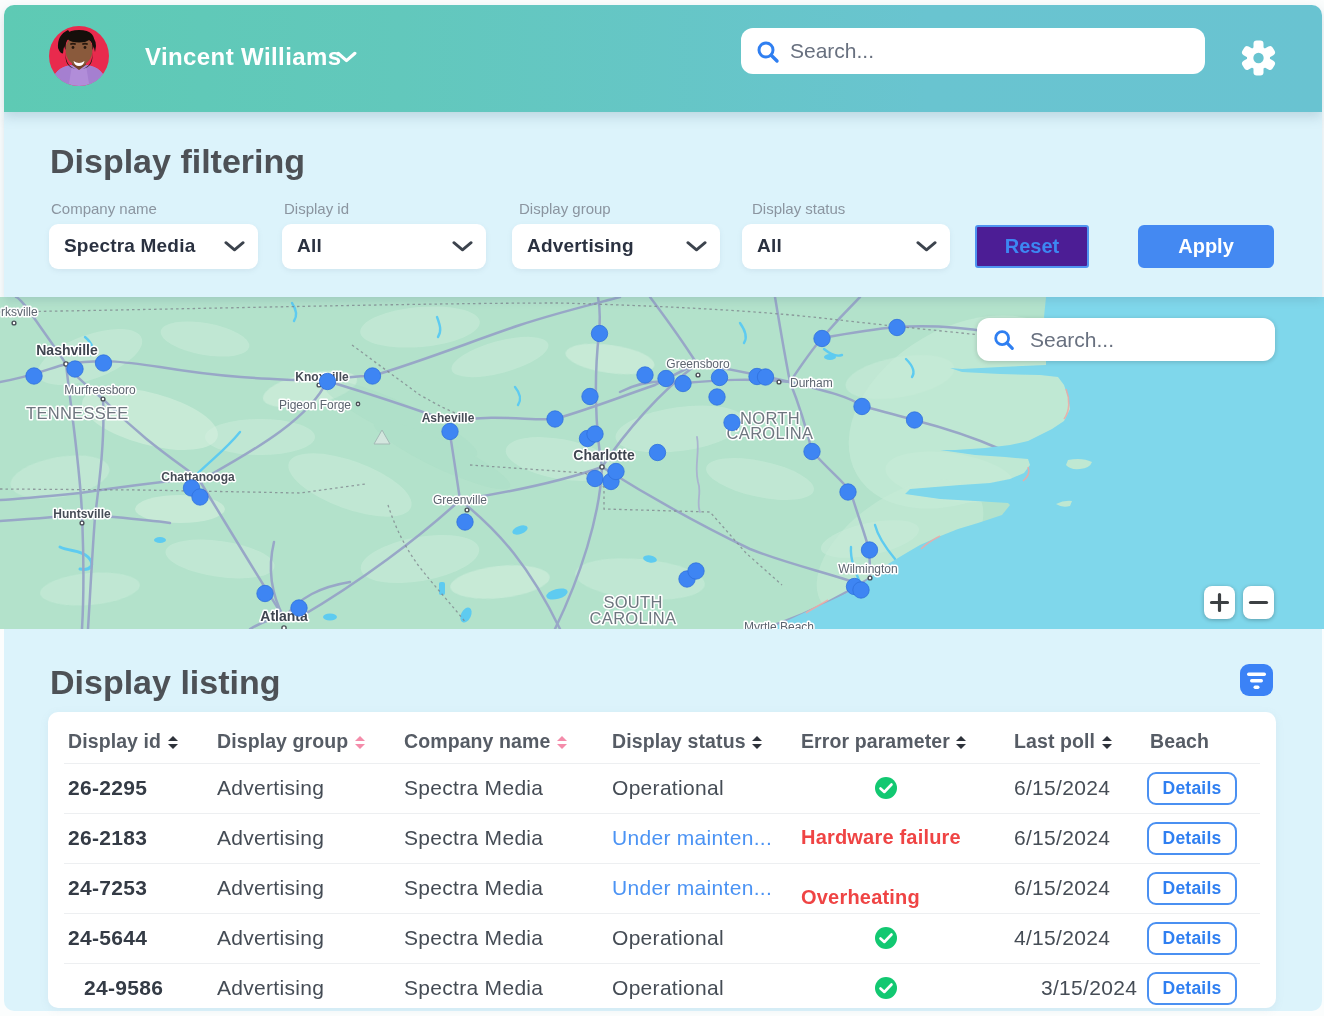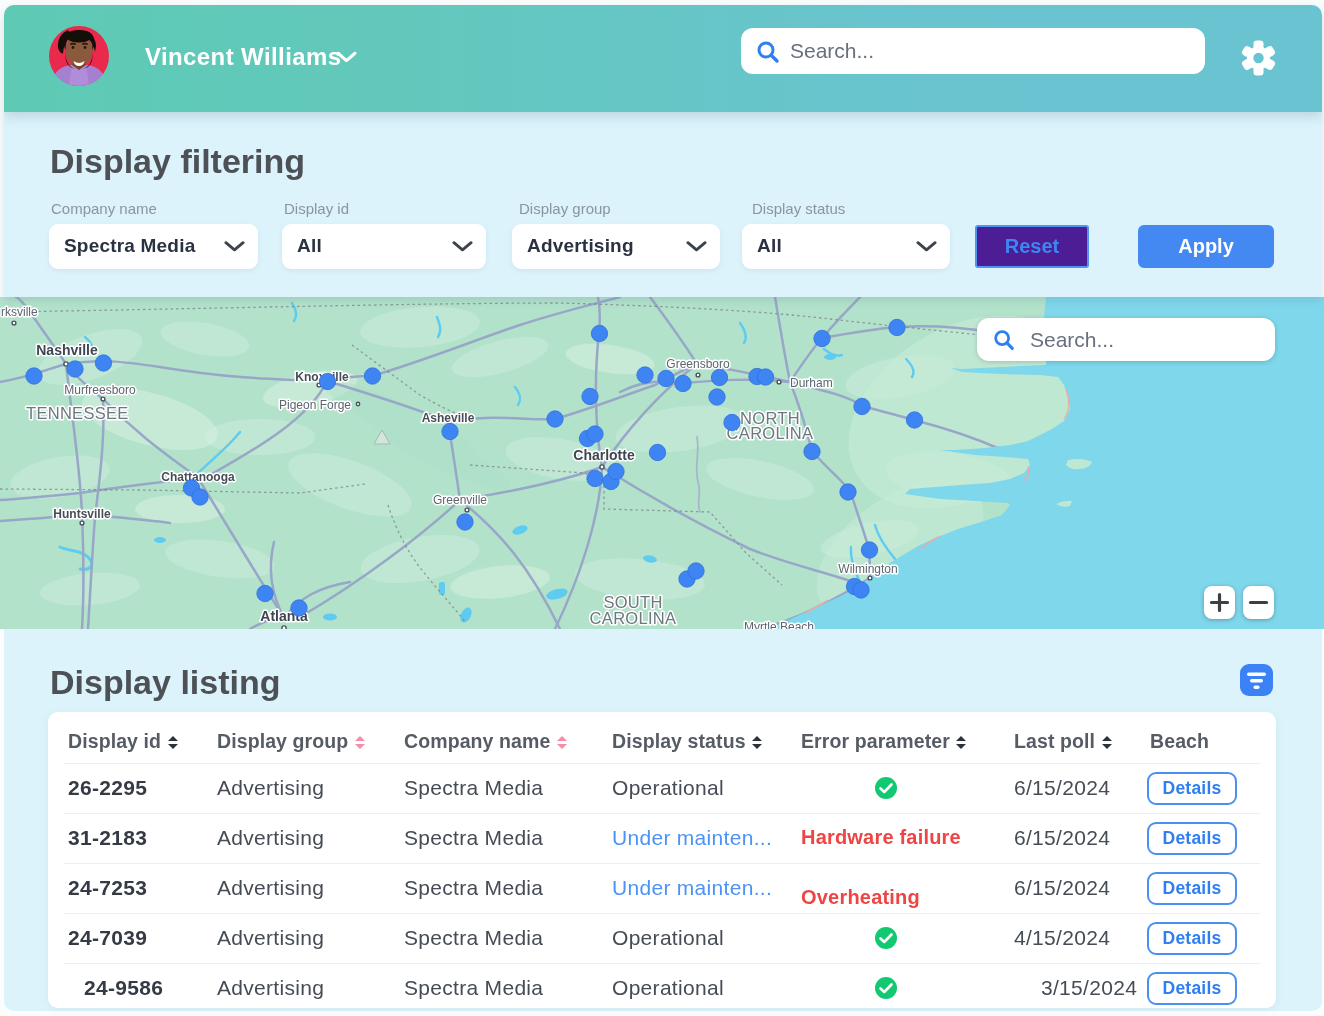--- a/index.html
+++ b/index.html
@@ -403,37 +403,37 @@
   <div class="cell" style="left:169px;top:64px;">Advertising</div>
   <div class="cell" style="left:356px;top:64px;">Spectra Media</div>
   <div class="cell" style="left:564px;top:64px;">Operational</div>
   <svg class="abs" style="left:826px;top:64px;" width="24" height="24" viewBox="0 0 24 24">
       <circle cx="12" cy="12" r="11" fill="#12c871"></circle>
       <path d="M6.5 12.5 L10.3 16 L17.5 8.5" fill="none" stroke="#fff" stroke-width="2.6" stroke-linecap="round" stroke-linejoin="round"></path>
     </svg>
   <div class="cell" style="left:966px;top:64px;">6/15/2024</div>
   <div class="details" style="top:60px;">Details</div>
 
-  <div class="cell idcell" style="left:20px;top:114px;">31-2183</div>
+  <div class="cell idcell" style="left:20px;top:114px;">26-2183</div>
   <div class="cell" style="left:169px;top:114px;">Advertising</div>
   <div class="cell" style="left:356px;top:114px;">Spectra Media</div>
   <div class="cell ublue" style="left:564px;top:114px;">Under mainten...</div>
   <div class="cell errtxt" style="left:753px;top:114px;">Hardware failure</div>
   <div class="cell" style="left:966px;top:114px;">6/15/2024</div>
   <div class="details" style="top:110px;">Details</div>
 
   <div class="cell idcell" style="left:20px;top:164px;">24-7253</div>
   <div class="cell" style="left:169px;top:164px;">Advertising</div>
   <div class="cell" style="left:356px;top:164px;">Spectra Media</div>
   <div class="cell ublue" style="left:564px;top:164px;">Under mainten...</div>
   <div class="cell errtxt" style="left:753px;top:174px;">Overheating</div>
   <div class="cell" style="left:966px;top:164px;">6/15/2024</div>
   <div class="details" style="top:160px;">Details</div>
 
-  <div class="cell idcell" style="left:20px;top:214px;">24-7039</div>
+  <div class="cell idcell" style="left:20px;top:214px;">24-5644</div>
   <div class="cell" style="left:169px;top:214px;">Advertising</div>
   <div class="cell" style="left:356px;top:214px;">Spectra Media</div>
   <div class="cell" style="left:564px;top:214px;">Operational</div>
   <svg class="abs" style="left:826px;top:214px;" width="24" height="24" viewBox="0 0 24 24">
       <circle cx="12" cy="12" r="11" fill="#12c871"></circle>
       <path d="M6.5 12.5 L10.3 16 L17.5 8.5" fill="none" stroke="#fff" stroke-width="2.6" stroke-linecap="round" stroke-linejoin="round"></path>
     </svg>
   <div class="cell" style="left:966px;top:214px;">4/15/2024</div>
   <div class="details" style="top:210px;">Details</div>
 

